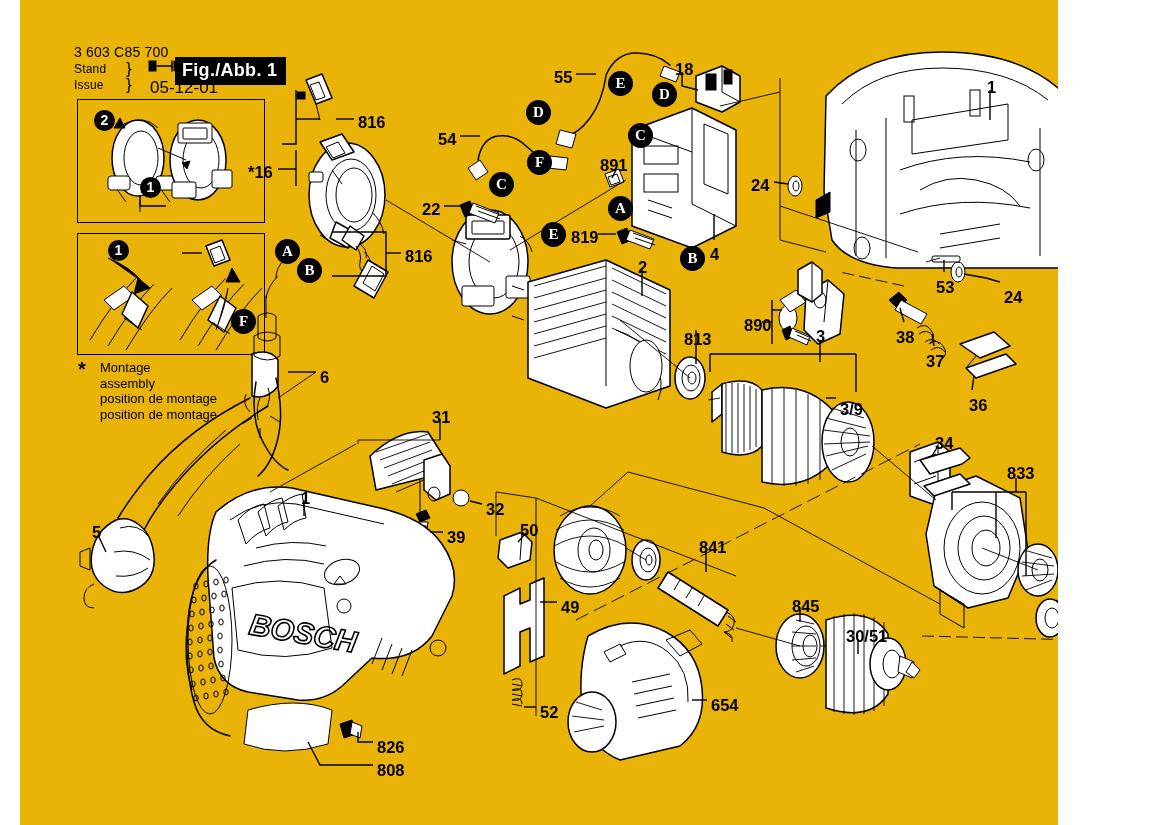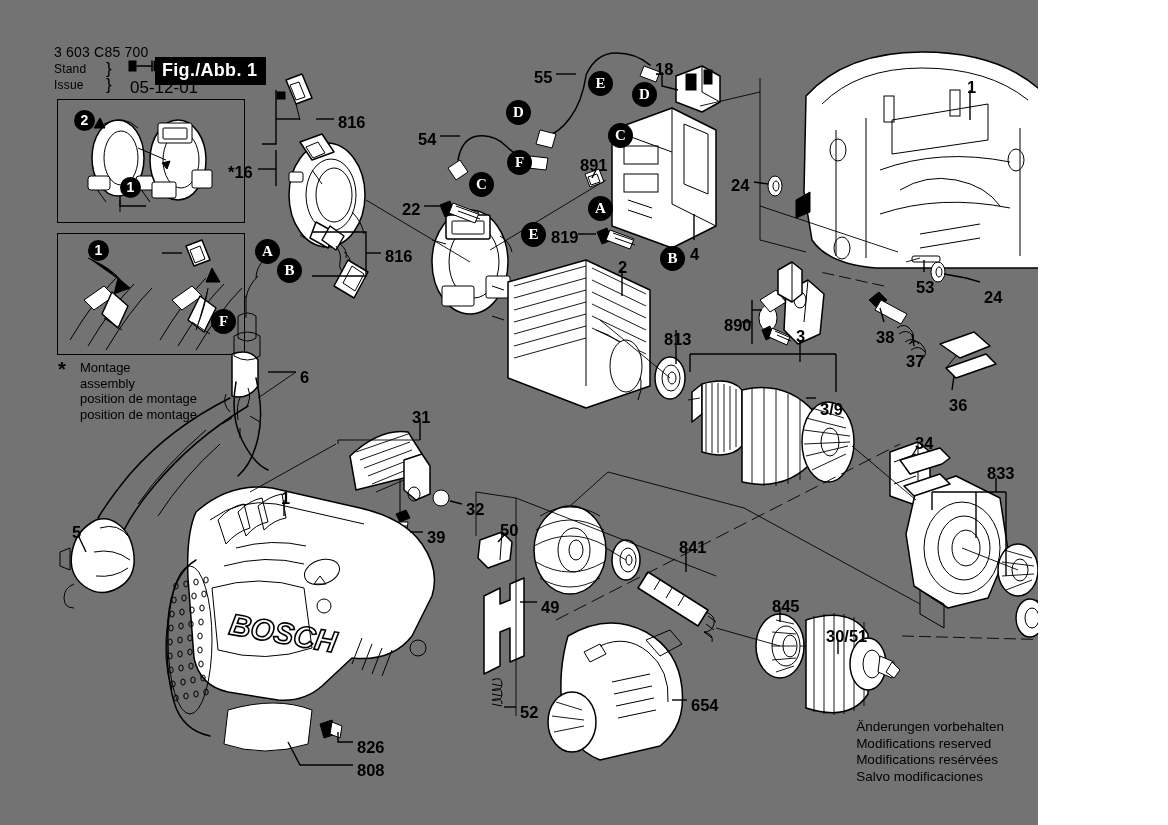--- a/index.html
+++ b/index.html
@@ -1,18 +1,18 @@
 <!DOCTYPE html>
 <html><head>
 <meta charset="utf-8">
 <title>Bosch Exploded Parts Diagram</title>
 <style>
   html,body{margin:0;padding:0;background:#fff;}
   body{width:1168px;height:825px;font-family:"Liberation Sans",sans-serif;color:#000;}
-  #sheet{position:relative;width:1038px;height:825px;overflow:hidden;background:#737373;}
+  #sheet{position:relative;width:1038px;height:825px;overflow:hidden;background:#eab308;margin-left:20px;}
 
   .border-rect{position:absolute;border:1px solid #000;box-sizing:border-box;}
 
   
   .hdr{position:absolute;font-size:12px;letter-spacing:.2px;white-space:nowrap;}
   #hdr-partno{left:54px;top:44px;font-size:14px;}
   #hdr-stand{left:54px;top:62px;}
   #hdr-issue{left:54px;top:78px;}
   .brace{position:absolute;left:106px;font-size:17px;line-height:1;}
   #brace-top{top:60px;}
@@ -80,26 +80,20 @@
   <div class="border-rect" id="inset2"></div>
 
   <div id="footnote">
     <span class="star">*</span>
     <div class="fl">Montage</div>
     <div class="fl">assembly</div>
     <div class="fl">position de montage</div>
     <div class="fl">position de montage</div>
   </div>
 
-  <div id="legend">
-    <div>Änderungen vorbehalten</div>
-    <div>Modifications reserved</div>
-    <div>Modifications resérvées</div>
-    <div>Salvo modificaciones</div>
-  </div>
 
   <svg viewBox="0 0 1168 825">
 
     <g>
       <ellipse cx="118" cy="158" rx="26" ry="38" class="art-w"></ellipse>
       <ellipse cx="121" cy="158" rx="17" ry="27" class="art-thin"></ellipse>
       <path d="M104 124 q20 -10 34 4" class="art-thin"></path>
       <path d="M94 128 l6 -10 5 10 z" class="art-f"></path>
       <path d="M96 188 l10 14 M140 188 l10 14" class="art-thin"></path>
       <rect x="88" y="176" width="22" height="14" rx="3" class="art-w-thin"></rect>

